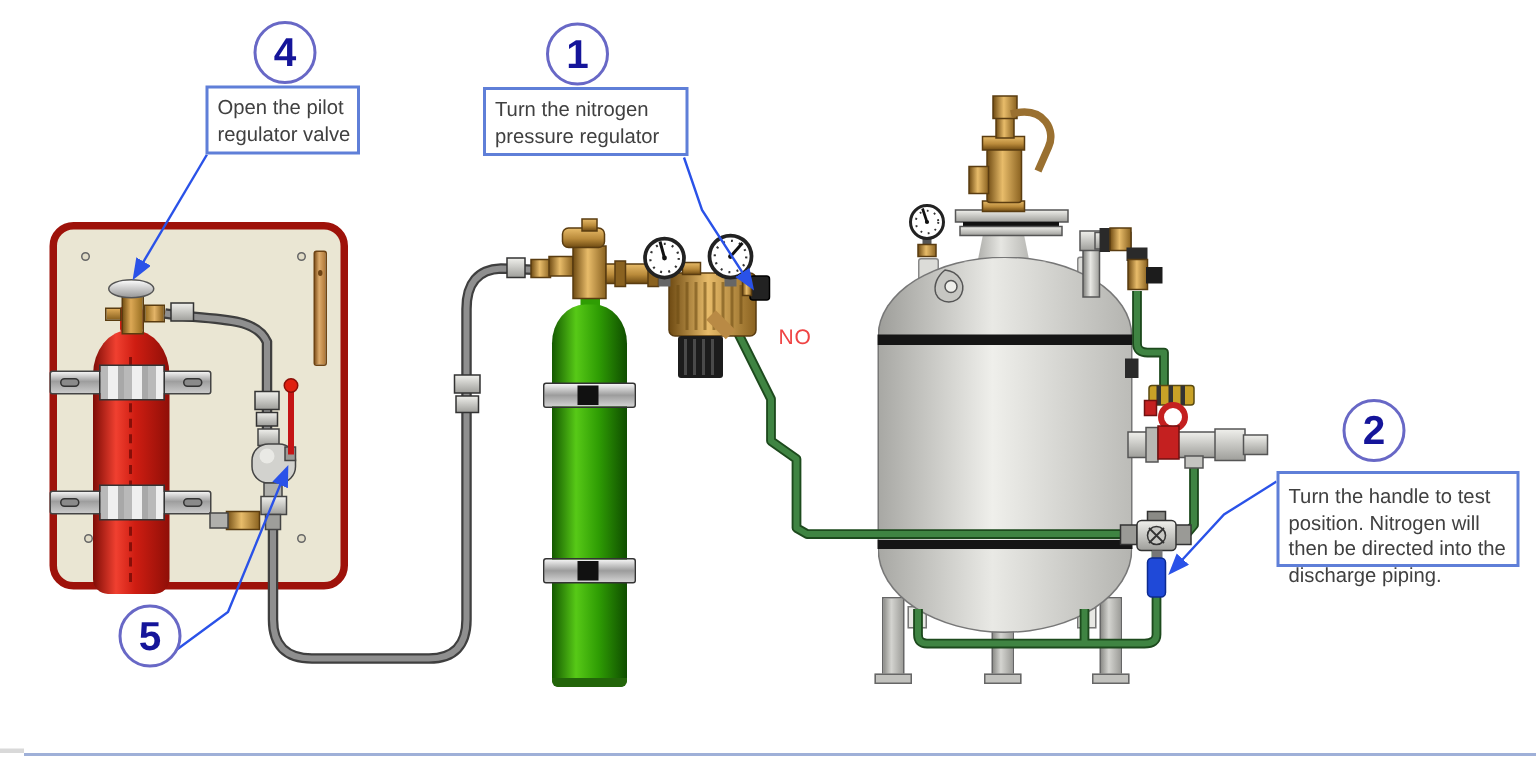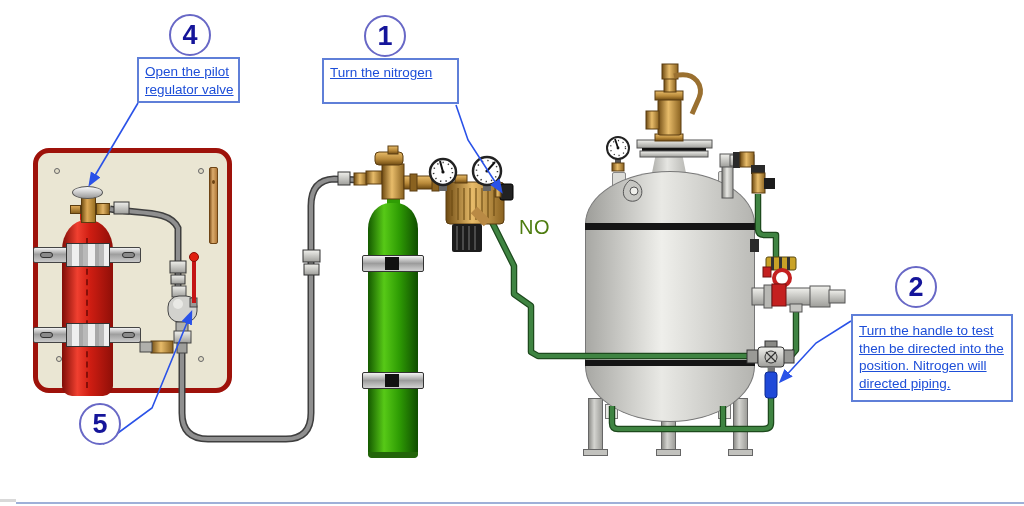--- a/index.html
+++ b/index.html
@@ -5,21 +5,21 @@
   html,body{margin:0;padding:0;background:#fff;}
   .stage{position:relative;width:1024px;height:506px;background:#ffffff;
          font-family:"Liberation Sans",sans-serif;overflow:hidden;}
   .abs{position:absolute;box-sizing:border-box;}
 
   
   .callout-circle{position:absolute;width:42px;height:42px;border:2px solid #6868c6;
     border-radius:50%;background:#fff;display:flex;align-items:center;justify-content:center;
     font-weight:bold;font-size:27px;color:#15159a;box-sizing:border-box;}
   .callout-box{position:absolute;background:#fff;border:2px solid #5f7fd8;
-    padding:4px 6px;font-size:13.5px;color:#1d4ed8;line-height:1.3;box-sizing:border-box;text-decoration:underline;}
+    padding:4px 6px;font-size:13.5px;color:#404040;line-height:1.3;box-sizing:border-box;}
   .callout-box .cline{white-space:nowrap;}
 
   
   .panel{left:33px;top:148px;width:199px;height:245px;background:#eae6d3;
          border:5px solid #9e120a;border-radius:16px;}
   .screw{width:6px;height:6px;border:1px solid #666;border-radius:50%;background:#e2ddc8;}
   .copper-tube{left:209px;top:167px;width:9px;height:77px;border-radius:2px;border:1px solid #6e4414;
          background:linear-gradient(90deg,#8a5a24,#dcab6c 40%,#b07838);}
   .copper-hole{left:212px;top:180px;width:3px;height:4px;border-radius:50%;background:#6e4414;}
 
@@ -66,21 +66,21 @@
     background:linear-gradient(90deg,#a8a8a4,#e9e9e5 45%,#b4b4b0);}
   .tank-leg{top:398px;width:15px;height:54px;border:1px solid #666;
     background:linear-gradient(90deg,#8e8e8a,#d4d4d0 40%,#9e9e9a);}
   .tank-foot{top:449px;width:25px;height:7px;background:#c2c2be;border:1px solid #666;}
   .tank-port{top:404px;width:13px;height:15px;background:#e8e8e4;border:1px solid #777;}
   .tank-neck{left:652px;top:156px;width:34px;height:17px;
     background:linear-gradient(90deg,#b0b0ac,#e6e6e2 45%,#b9b9b5);
     clip-path:polygon(10% 0,90% 0,100% 100%,0 100%);}
   .tank-bracket{width:14px;height:27px;background:#dcdcd8;border:1px solid #888;border-radius:2px 2px 0 0;}
 
-  .no-label{left:519px;top:216px;font-size:20px;color:#4d7c0f;letter-spacing:.5px;}
+  .no-label{left:519px;top:216px;font-size:14px;color:#ef4444;letter-spacing:.5px;}
   .bottom-line{left:16px;top:502px;width:1008px;height:2px;background:#9fb0d8;}
   .bottom-stub{left:0;top:499px;width:16px;height:3px;background:#d9d9d9;}
 
   svg.overlay{position:absolute;left:0;top:0;pointer-events:none;}
 </style>
 </head>
 <body>
 
 <div class="stage">
 
@@ -314,30 +314,31 @@
   <div class="callout-box" style="left:137px;top:57px;width:103px;height:46px;">
     <div class="cline">Open the pilot</div>
     <div class="cline">regulator valve</div>
   </div>
 
   <div class="callout-circle" style="left:364px;top:15px;">
     <span>1</span>
   </div>
   <div class="callout-box" style="left:322px;top:58px;width:137px;height:46px;">
     <div class="cline">Turn the nitrogen</div>
+    <div class="cline">pressure regulator</div>
   </div>
 
   <div class="callout-circle" style="left:895px;top:266px;">
     <span>2</span>
   </div>
-  <div class="callout-box" style="left:851px;top:314px;width:162px;height:88px;padding-top:6px;">
+  <div class="callout-box" style="left:851px;top:314px;width:162px;height:64px;padding-top:6px;">
     <div class="cline">Turn the handle to test</div>
+    <div class="cline">position. Nitrogen will</div>
     <div class="cline">then be directed into the</div>
-    <div class="cline">position. Nitrogen will</div>
-    <div class="cline">directed piping.</div>
+    <div class="cline">discharge piping.</div>
   </div>
 
   <div class="callout-circle" style="left:79px;top:403px;">
     <span>5</span>
   </div>
 
   <div class="abs no-label">NO</div>
 
   <div class="abs bottom-stub"></div>
   <div class="abs bottom-line"></div>

